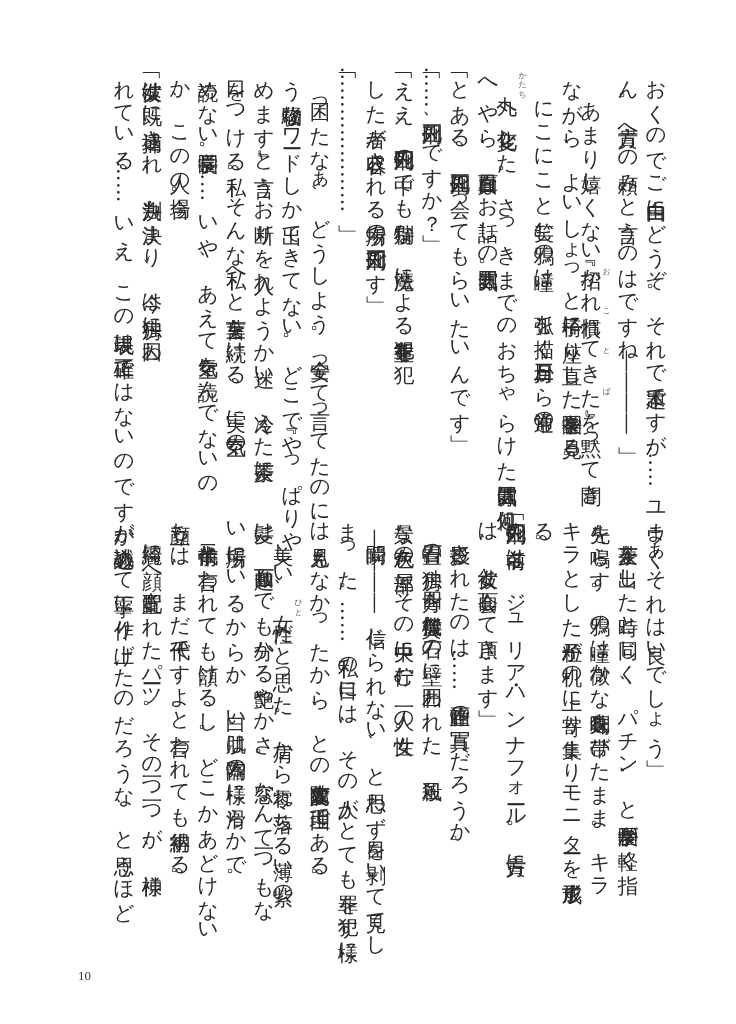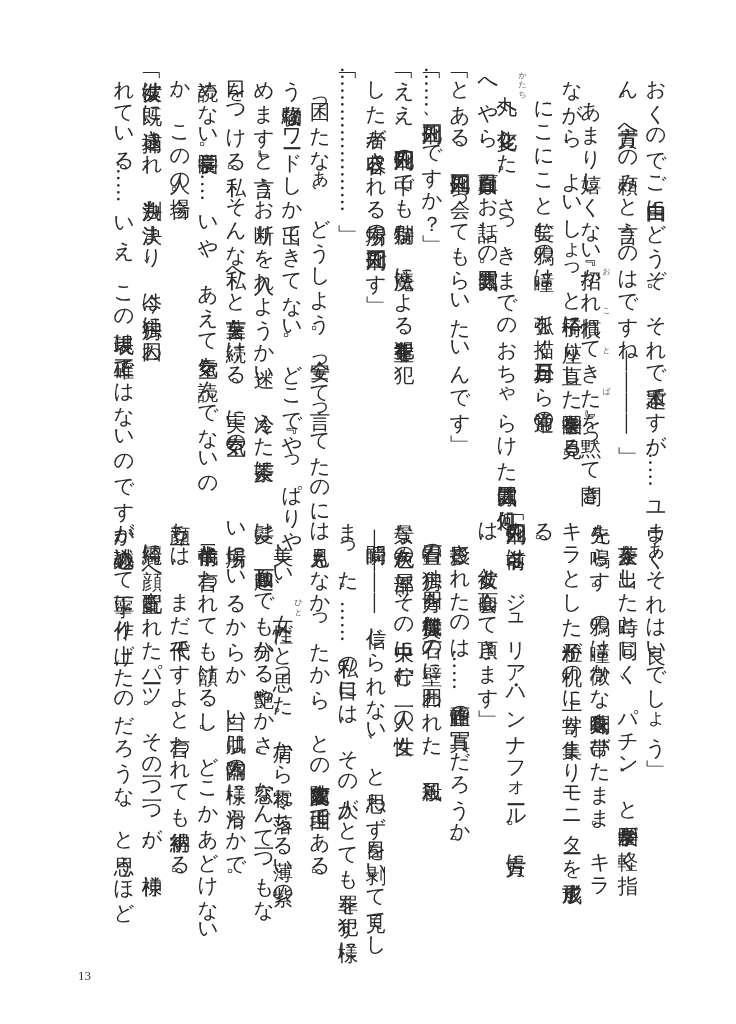--- a/index.html
+++ b/index.html
@@ -67,14 +67,14 @@
     <div class="col" style="left:244px">は見えなかったから、との大変陳腐な理由である。</div>
     <div class="col indent" style="left:216px"><span>美しい、</span><ruby><span>女性</span><rt>ひと</rt></ruby><span>だと思った。肩から零れ落ちる薄い紫の</span></div>
     <div class="col" style="left:188px">髪は、画面越しでも分かる艶やかさ。窓なんて一つもな</div>
     <div class="col" style="left:160px">い場所にいるからか、白い肌は陶器の様に滑らかで。</div>
     <div class="col indent" style="left:132px">二十代前半と言われても頷けるし。どこかあどけない</div>
     <div class="col" style="left:104px">顔立ちは、まだ十代ですよと言われても納得する。</div>
     <div class="col indent" style="left:76px">綺麗に顔へ配置されたパーツ。その一つ一つが、神様</div>
     <div class="col" style="left:48px">が誠心込めて丁寧に作り上げたのだろうな、と思うほど</div>
   </div>
 
-  <div class="page-number">13</div>
+  <div class="page-number">10</div>
 </div>
 
 </body></html>

